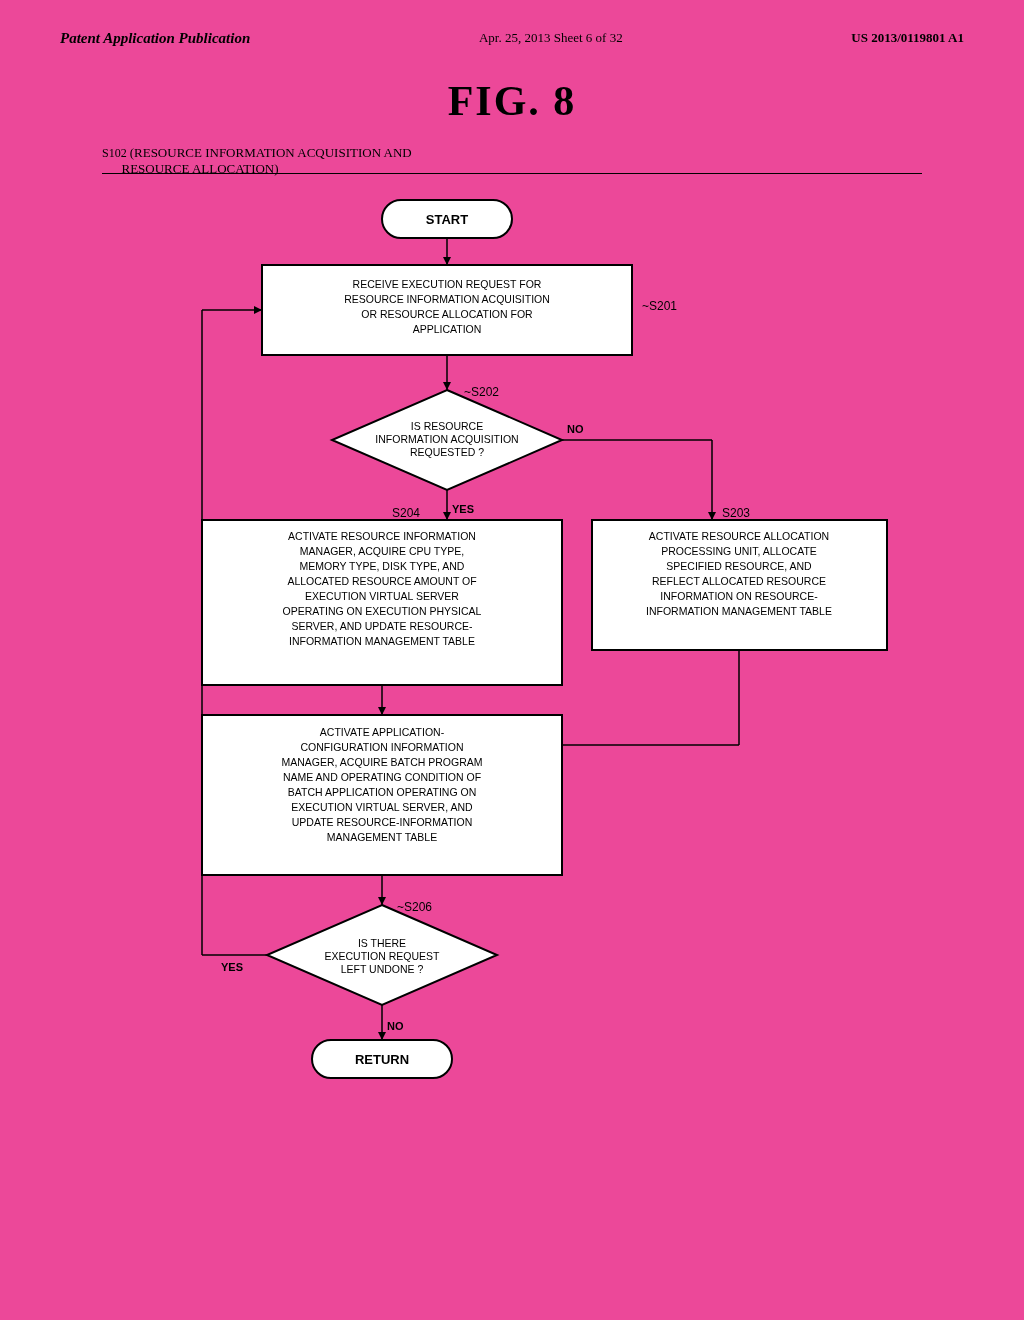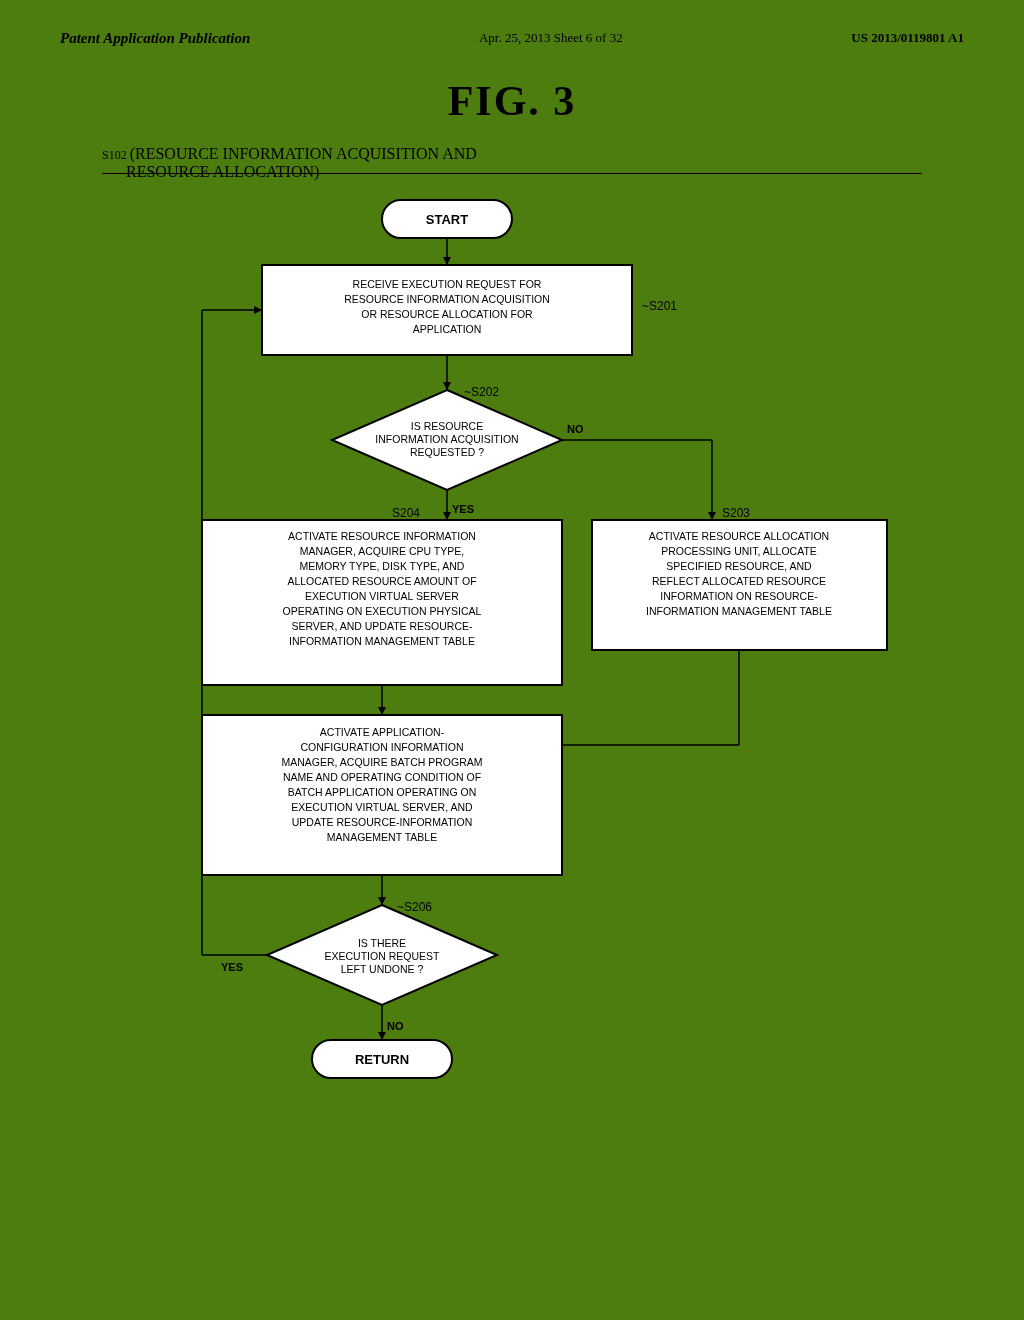--- a/index.html
+++ b/index.html
@@ -9,21 +9,21 @@
       width: 1024px;
       min-height: 1320px;
       position: relative;
       overflow-x: hidden;
     }
 
     .page {
       width: 1024px;
       min-height: 1320px;
       padding: 30px 60px;
-      background: #4d7c0f;
+      background: #ec4899;
     }
 
     
     .header {
       display: flex;
       justify-content: space-between;
       align-items: flex-start;
       border-bottom: none;
       margin-bottom: 10px;
       font-size: 13px;
@@ -65,21 +65,21 @@
       position: absolute;
       top: 0;
       left: 0;
       font-size: 12px;
     }
     .section-label .step-num {
       font-size: 12px;
       font-weight: normal;
     }
     .section-label .step-desc {
-      font-size: 16px;
+      font-size: 13px;
       margin-top: 13px;
     }
     .section-line {
       position: absolute;
       top: 28px;
       left: 0;
       width: 820px;
       height: 1px;
       background: #000;
     }
@@ -88,21 +88,21 @@
 <body>
 
 <div class="page">
 
   <div class="header">
     <div class="header-left">Patent Application Publication</div>
     <div class="header-center">Apr. 25, 2013  Sheet 6 of 32</div>
     <div class="header-right">US 2013/0119801 A1</div>
   </div>
 
-  <div class="figure-title">FIG. 3</div>
+  <div class="figure-title">FIG. 8</div>
 
   <div class="flowchart">
 
     <div class="section-label" style="top:0;left:0;">
       <span class="step-num">S102</span>
       <span class="step-desc"> (RESOURCE INFORMATION ACQUISITION AND<br>&nbsp;&nbsp;&nbsp;&nbsp;&nbsp;&nbsp;RESOURCE ALLOCATION)</span>
     </div>
     <div class="section-line"></div>
 
     <svg width="820" height="1050" style="position:absolute;top:0;left:0;">

